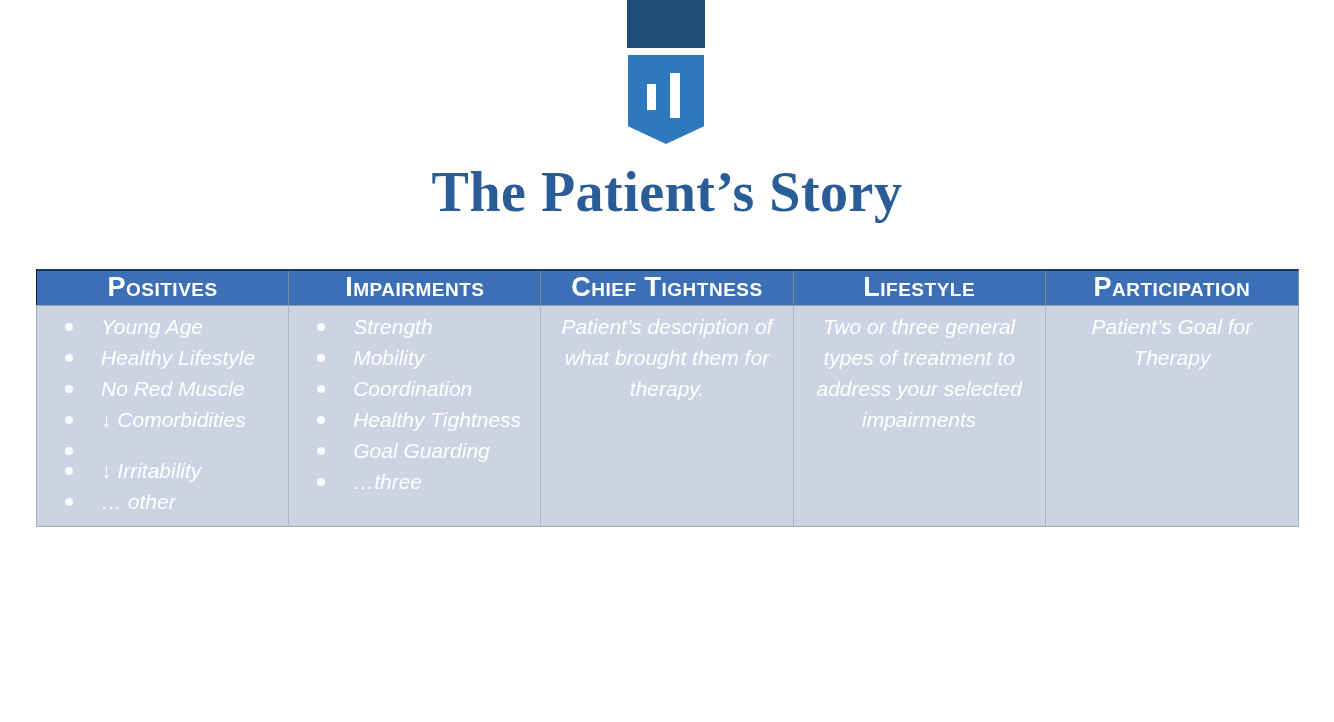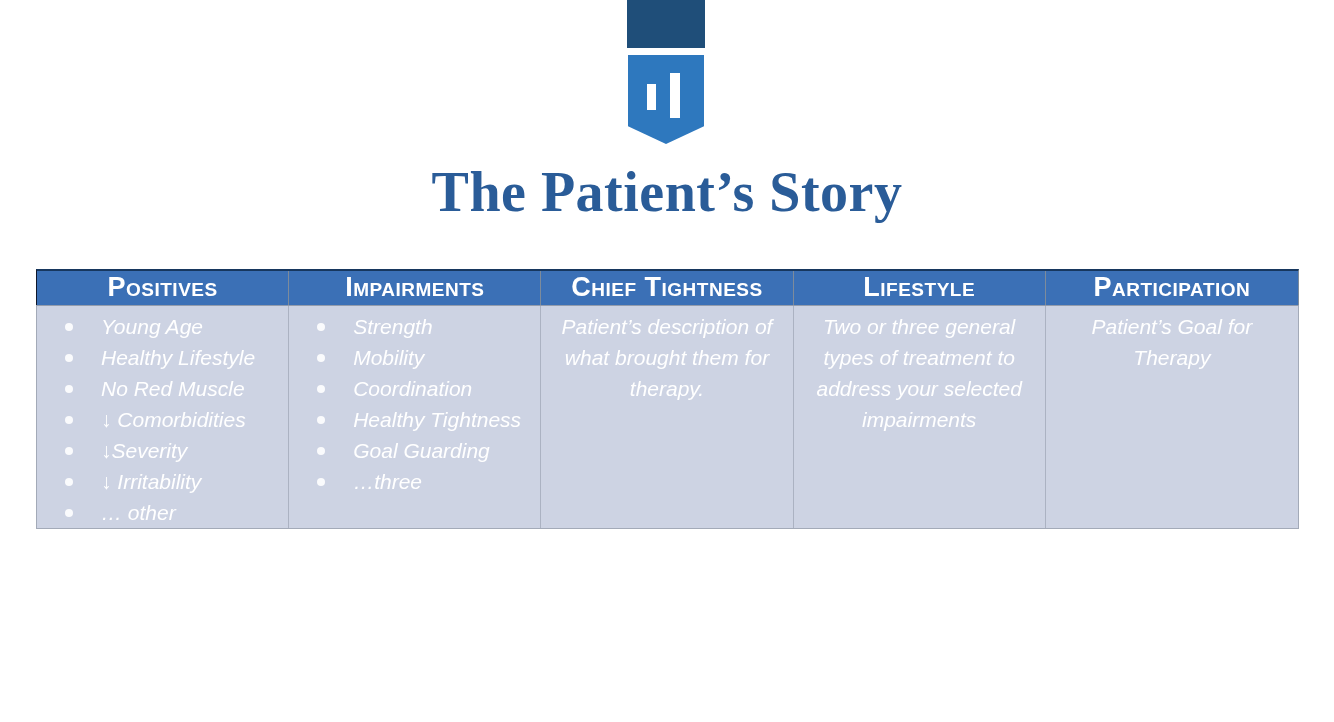--- a/index.html
+++ b/index.html
@@ -185,21 +185,20 @@
           <li>
               <span class="bullet"></span>
               <span class="li-text">No Red Muscle</span>
             </li>
           <li>
               <span class="bullet"></span>
               <span class="li-text">↓ Comorbidities</span>
             </li>
           <li>
               <span class="bullet"></span>
-              <span class="li-text">↓Severity</span>
             </li>
           <li>
               <span class="bullet"></span>
               <span class="li-text">↓ Irritability</span>
             </li>
           <li>
               <span class="bullet"></span>
               <span class="li-text">… other</span>
             </li>
         </ul>

